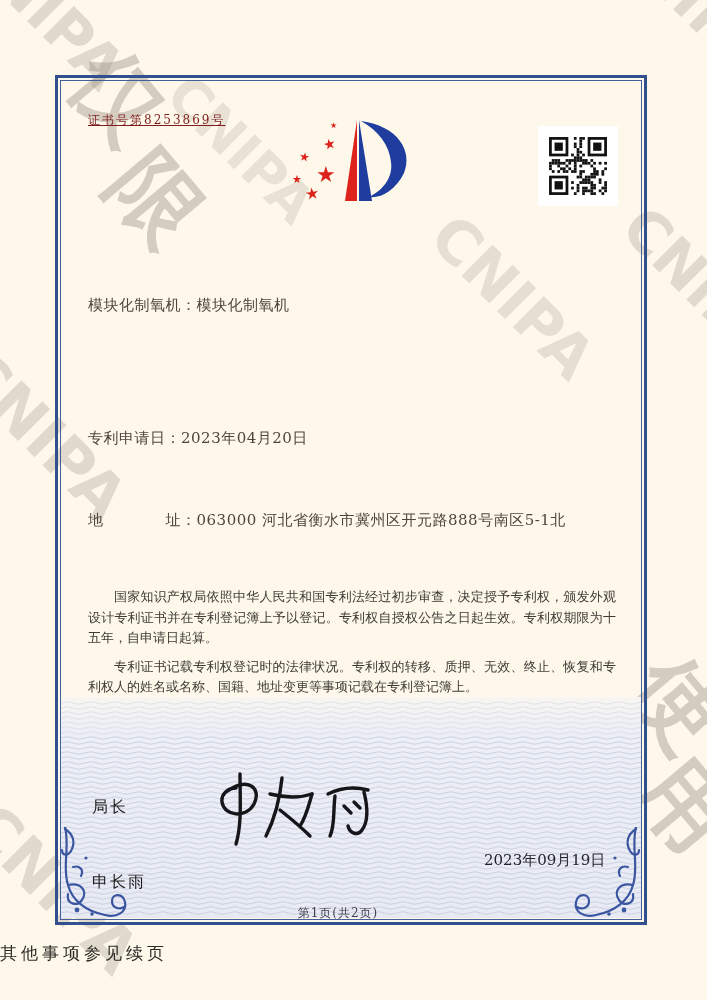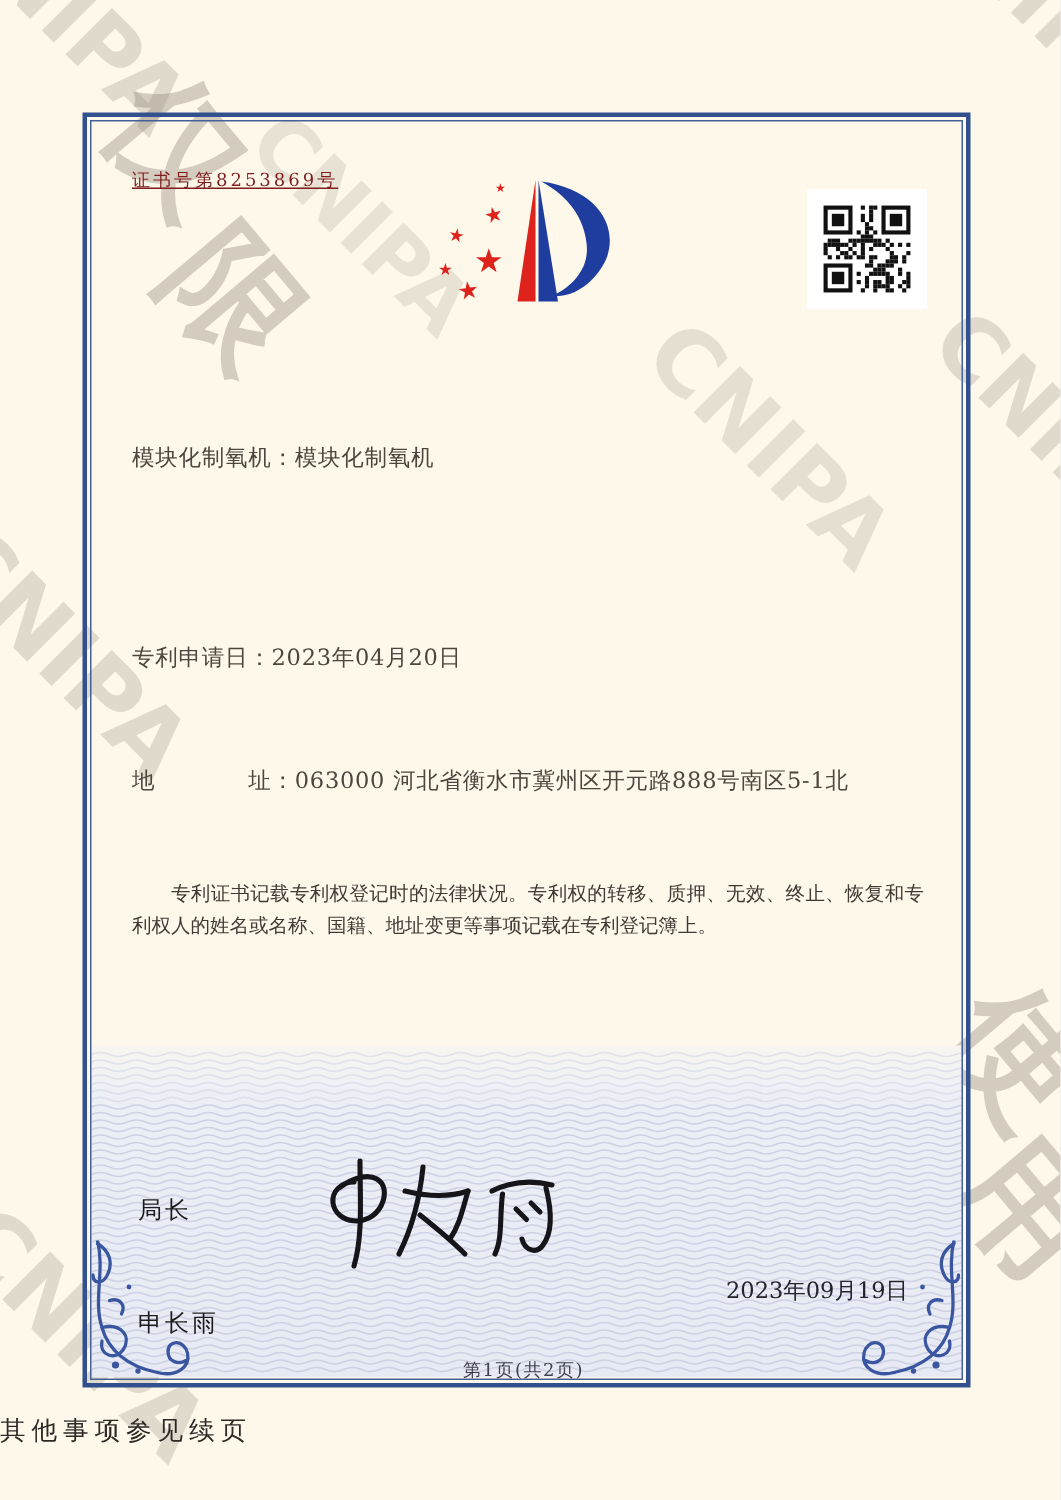--- a/index.html
+++ b/index.html
@@ -44,21 +44,21 @@
   .paras p + p{margin-top:8px;}
   
   .wave-zone{position:absolute;left:61px;top:697px;width:580px;height:221px;z-index:1;
      background:linear-gradient(180deg,#f8f6f1 0px,#edeff6 34px,#e7eaf4 100%);}
   .wave-zone svg{position:absolute;left:0;top:0;}
   
   .signer-title{position:absolute;left:92px;top:797px;z-index:2;font-size:16px;color:#1c1c1c;letter-spacing:2px;}
   .signer-name{position:absolute;left:92px;top:828px;z-index:2;font-size:16px;color:#1c1c1c;letter-spacing:2px;margin-top:44px;}
   .signature{position:absolute;left:196px;top:764px;z-index:2;}
   .issue-date{position:absolute;left:484px;top:851px;z-index:2;font-size:15px;color:#23232b;}
-  .page-indicator{position:absolute;left:53px;top:905px;width:592px;z-index:2;text-align:center;
+  .page-indicator{position:absolute;left:42px;top:905px;width:592px;z-index:2;text-align:center;
       font-size:12px;color:#40404f;letter-spacing:1px;}
   .cont-note{position:absolute;left:0;top:942px;width:707px;z-index:2;text-align:left;
       font-size:17px;color:#2d2a26;letter-spacing:4px;}
   .flourish{position:absolute;z-index:2;}
   .flourish-l{left:59px;top:827px;}
   .flourish-r{left:562px;top:827px;transform:scaleX(-1);}
 </style>
 </head>
 <body>
 
@@ -277,20 +277,21 @@
   </div>
   <div class="field f4">
     <span>专利申请日：</span><span>2023年04月20日</span>
   </div>
   <div class="field f6">
     <span>地　　　　址：</span><span>063000 河北省衡水市冀州区开元路888号南区5-1北</span>
   </div>
 
 
   <div class="paras">
+    <p>国家知识产权局依照中华人民共和国专利法经过初步审查，决定授予专利权，颁发外观设计专利证书并在专利登记簿上予以登记。专利权自授权公告之日起生效。专利权期限为十五年，自申请日起算。</p>
     <p>专利证书记载专利权登记时的法律状况。专利权的转移、质押、无效、终止、恢复和专利权人的姓名或名称、国籍、地址变更等事项记载在专利登记簿上。</p>
   </div>
 
   <div class="flourish flourish-l">
     <svg width="80" height="92" viewBox="0 0 80 92" fill="none" stroke="#3b56a0" stroke-width="2.2" stroke-linecap="round">
       <path d="M6,0 C11,20 3,40 9,58 C13,73 26,84 46,88"></path>
       <path d="M9,58 C22,55 29,64 23,73 C18,80 7,77 9,67"></path>
       <path d="M46,88 C58,91 68,85 66,75 C64,66 53,66 53,74 C53,81 60,83 65,80"></path>
       <path d="M6,2 C14,7 17,15 12,24 C9,29 3,29 3,23"></path>
       <path d="M14,40 C21,38 25,43 22,49"></path>

